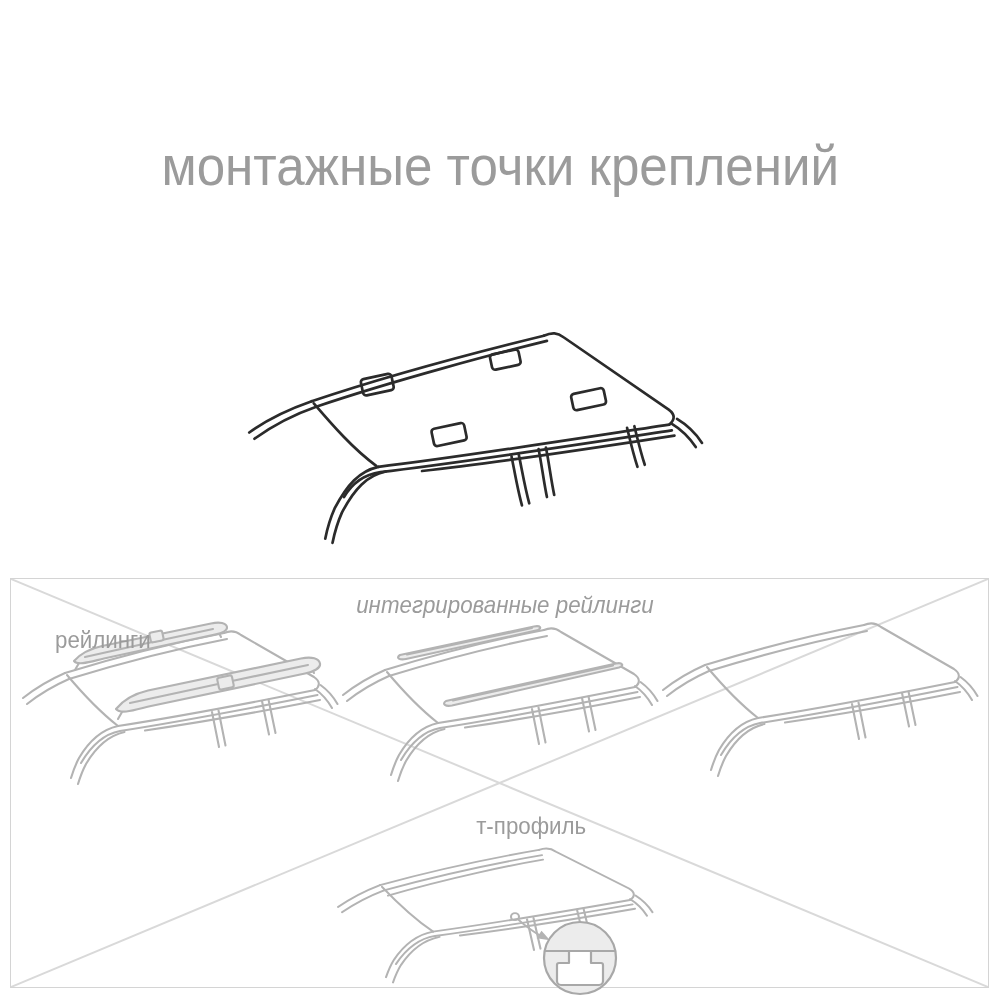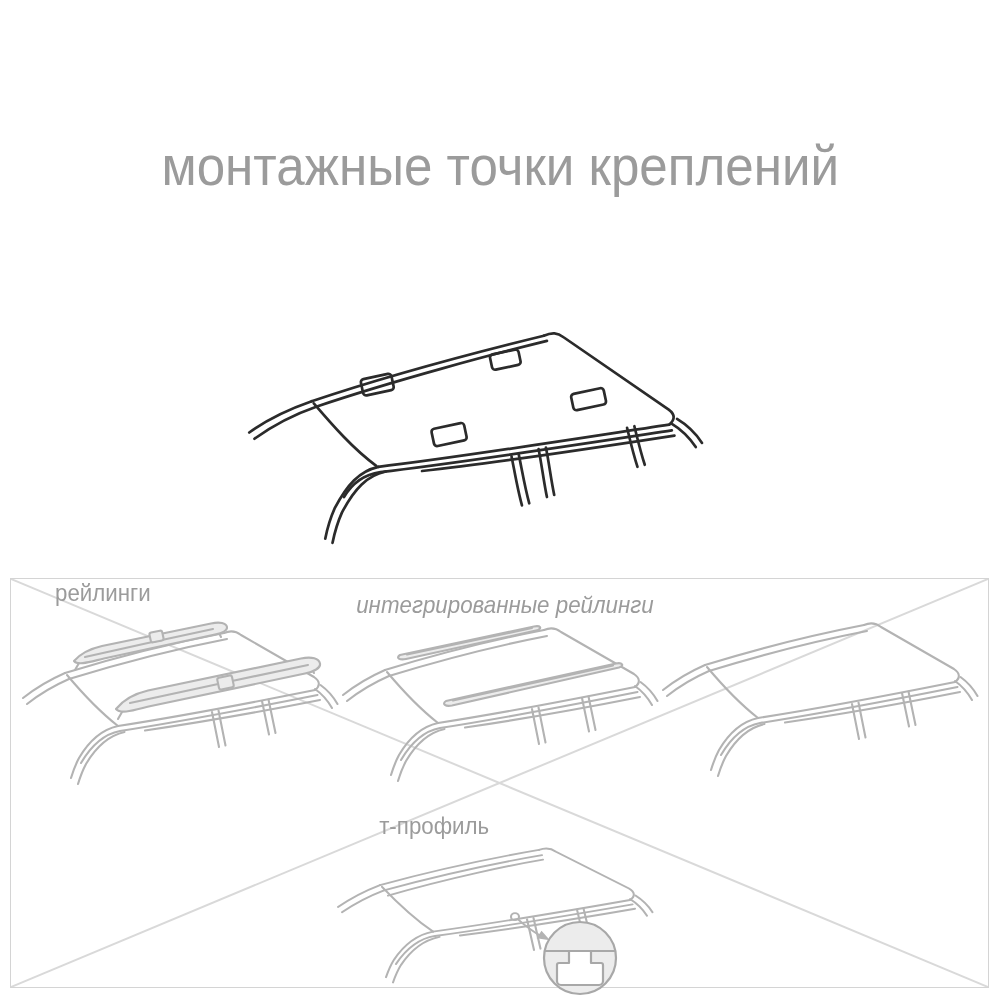--- a/index.html
+++ b/index.html
@@ -23,24 +23,24 @@
   .fig{position:absolute;z-index:2;}
   .fig-rails{left:15px;top:608px;}
   .fig-integrated{left:335px;top:605px;}
   .fig-smooth{left:655px;top:600px;}
   .fig-tprofile{left:330px;top:828px;}
   .fig-tslot{left:535px;top:913px;z-index:4;}
   .lbl{
     position:absolute;z-index:3;font-size:24px;color:#9b9b9b;
     font-family:"Liberation Sans",sans-serif;
   }
-  .lbl-rails{left:55px;top:579px;}
+  .lbl-rails{left:55px;top:626px;}
   .lbl-integrated{left:345px;top:591px;width:320px;text-align:center;font-style:italic;}
   .lbl-smooth{left:760px;top:588px;width:200px;text-align:center;}
-  .lbl-tprofile{left:375px;top:812px;width:215px;text-align:left;}
+  .lbl-tprofile{left:375px;top:812px;width:215px;text-align:right;}
 </style>
 </head>
 <body>
 
 <div class="page">
 
   <h1 class="title"><span class="squish">монтажные точки креплений</span></h1>
 
   <div class="main-art">
     <svg width="500" height="255" viewBox="0 0 480 245">

